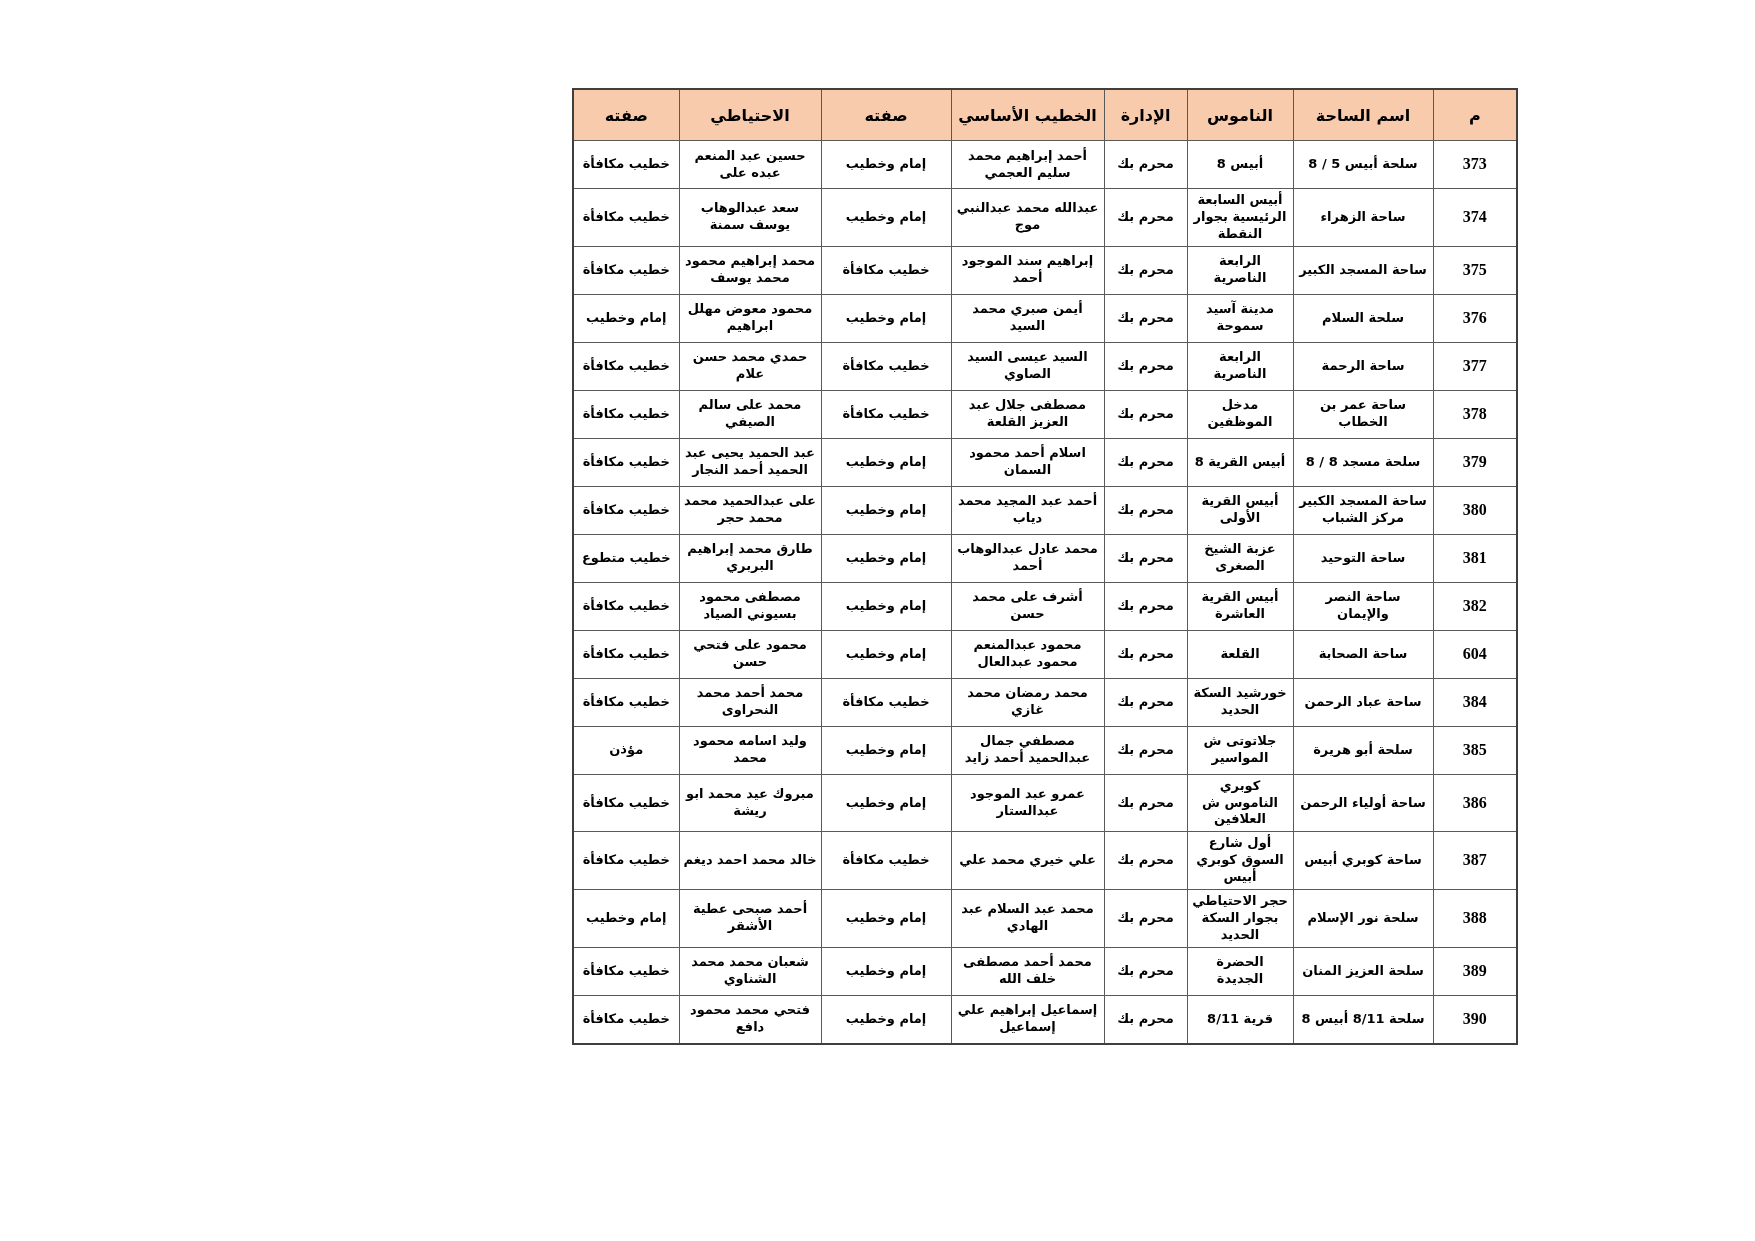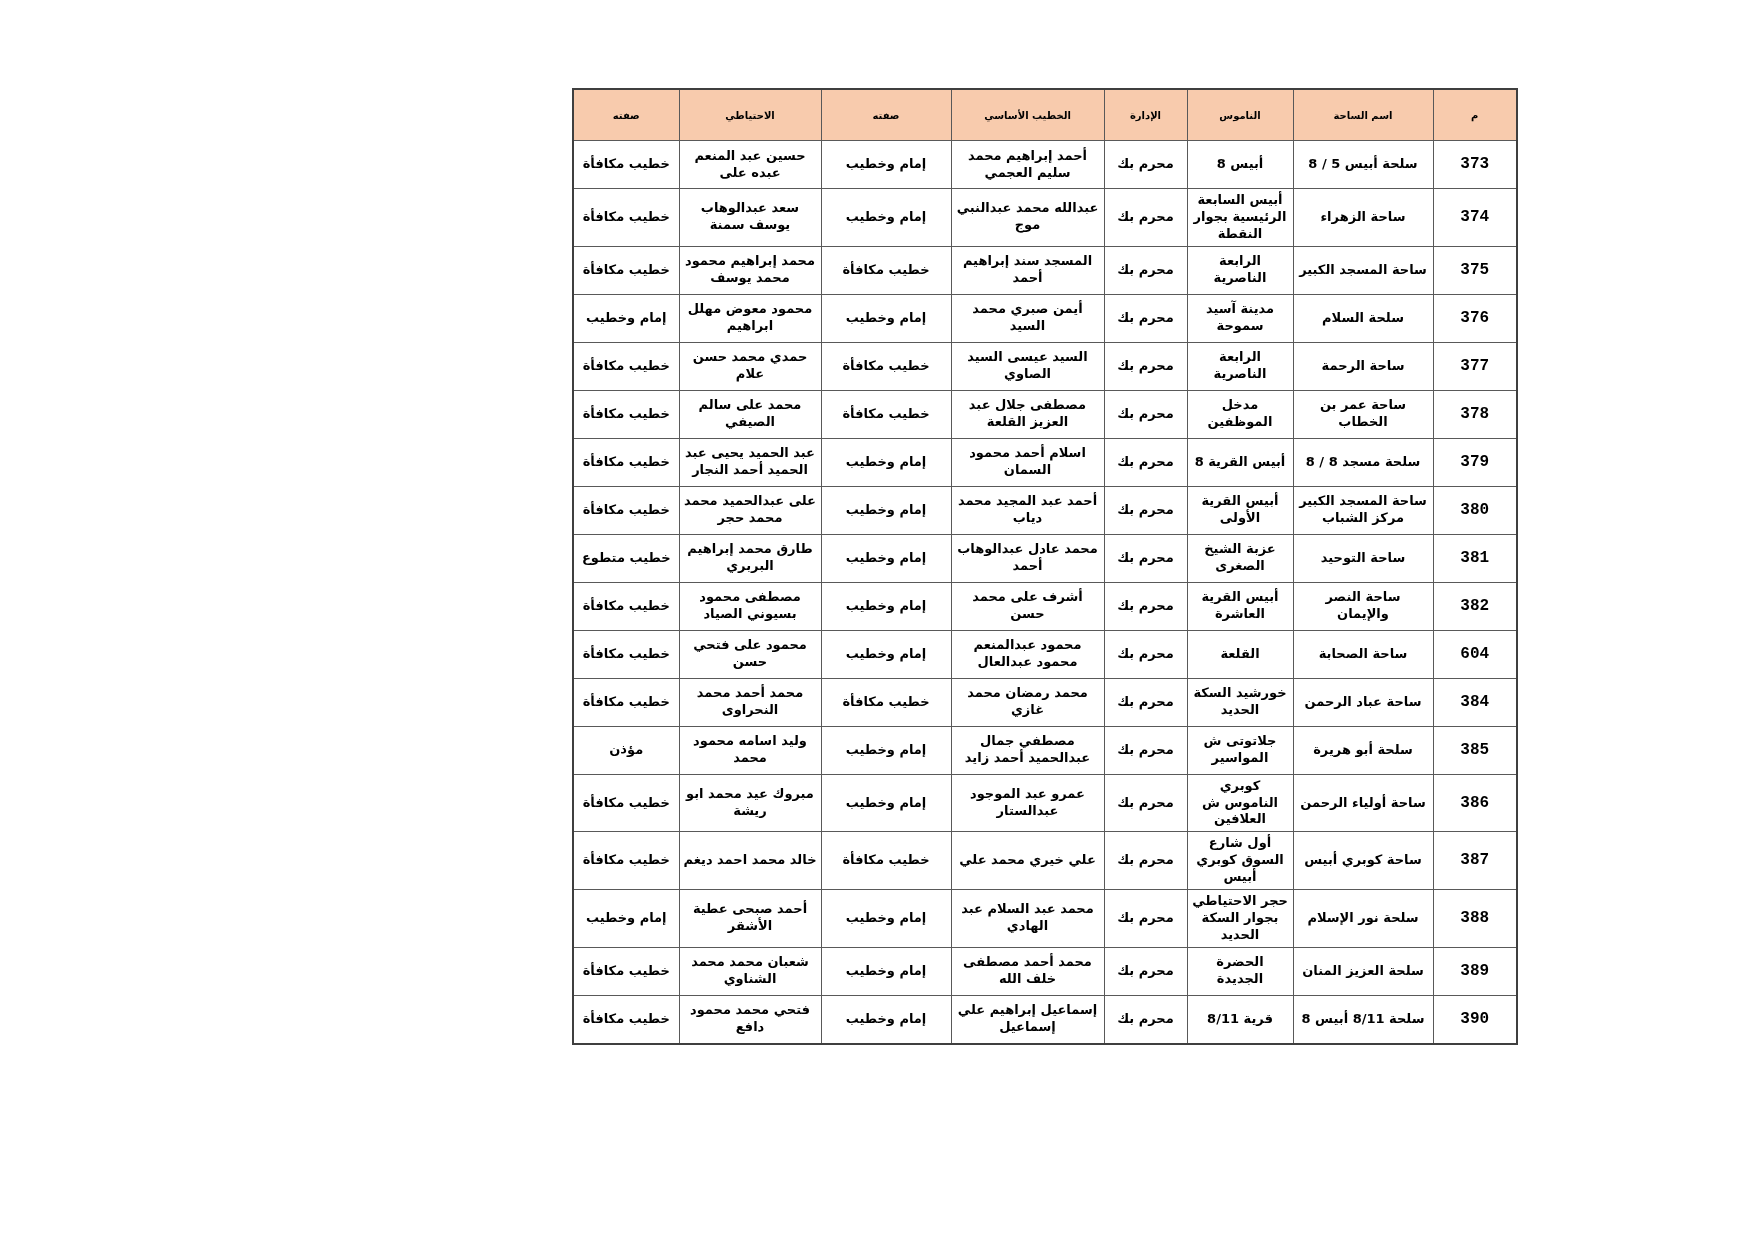--- a/index.html
+++ b/index.html
@@ -16,28 +16,28 @@
   }
   table.grid th, table.grid td{
     border:1px solid var(--grid-color,#595959);
     text-align:center;vertical-align:middle;
     font-weight:bold;color:#000;
     padding:3px 4px;
     word-wrap:break-word;
   }
   table.grid th{
     background:var(--header-bg,#F8CBAD);
-    height:44px;font-size:10px;
+    height:44px;font-size:16px;
   }
   table.grid td{
     height:41px;font-size:13px;line-height:1.3;
   }
   table.grid td.num{
     font-size:16px;
-    font-family:Liberation Mono, monospace;
+    font-family:Liberation Serif, serif;
   }
 </style>
 </head>
 <body>
 
 <div class="page">
   <table class="grid" dir="rtl">
     <colgroup>
         <col style="width: 84px;">
         <col style="width: 140px;">
@@ -79,21 +79,21 @@
           <td>عبدالله محمد عبدالنبي موج</td>
           <td>إمام وخطيب</td>
           <td>سعد عبدالوهاب يوسف سمنة</td>
           <td>خطيب مكافأة</td>
         </tr>
         <tr>
           <td class="num">375</td>
           <td>ساحة المسجد الكبير</td>
           <td>الرابعة الناصرية</td>
           <td>محرم بك</td>
-          <td>المسجد سند إبراهيم أحمد</td>
+          <td>إبراهيم سند الموجود أحمد</td>
           <td>خطيب مكافأة</td>
           <td>محمد إبراهيم محمود محمد يوسف</td>
           <td>خطيب مكافأة</td>
         </tr>
         <tr>
           <td class="num">376</td>
           <td>سلحة السلام</td>
           <td>مدينة آسيد سموحة</td>
           <td>محرم بك</td>
           <td>أيمن صبري محمد السيد</td>

